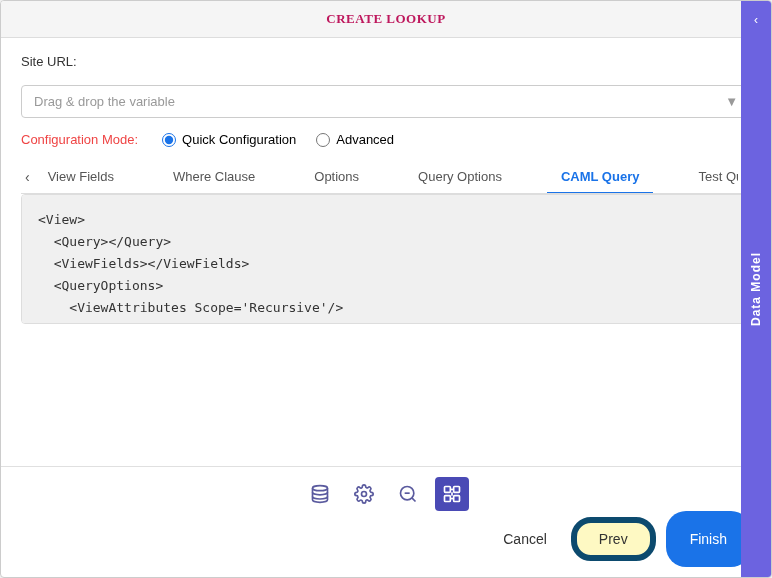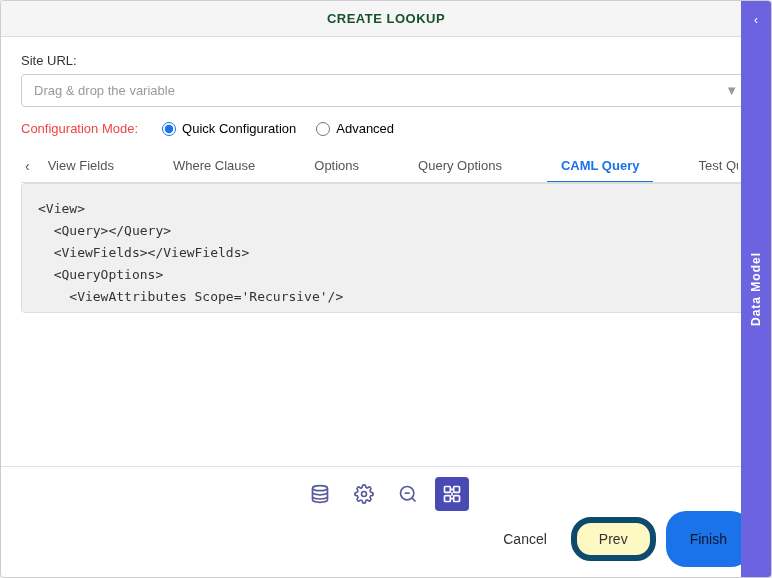--- a/index.html
+++ b/index.html
@@ -30,22 +30,23 @@
       border-bottom: 1px solid #ddd;
       padding: 10px 16px;
       display: flex;
       align-items: center;
       justify-content: center;
       position: relative;
     }
     .title-bar-text {
       font-size: 13px;
       font-weight: 600;
-      color: #14532d;
+      color: #be185d;
       letter-spacing: 0.5px;
+      font-family: Liberation Serif, serif;
     }
     .close-btn {
       position: absolute;
       right: 12px;
       top: 50%;
       transform: translateY(-50%);
       background: none;
       border: none;
       cursor: pointer;
       font-size: 16px;
@@ -61,21 +62,21 @@
     }
     .section-title {
       font-size: 18px;
       font-weight: 600;
       color: #222;
       margin-bottom: 12px;
     }
     .field-label {
       font-size: 13px;
       color: #333;
-      margin-bottom: 6px;
+      margin-bottom: 16px;
     }
     .site-url-dropdown {
       width: 100%;
       border: 1px solid #ccc;
       border-radius: 4px;
       padding: 8px 12px;
       font-size: 13px;
       color: #999;
       background: #fff;
       display: flex;
@@ -205,21 +206,21 @@
       font-size: 14px;
       color: #333;
       cursor: pointer;
       padding: 8px 22px;
     }
     .btn-finish {
       background: #1a73e8;
       border: none;
       border-radius: 20px;
       font-size: 14px;
-      color: #0f172a;
+      color: #ffffff;
       cursor: pointer;
       padding: 20px 24px;
       font-weight: 500;
     }
     .side-panel {
       position: absolute;
       right: 0;
       top: 0;
       height: 100%;
       width: 30px;

